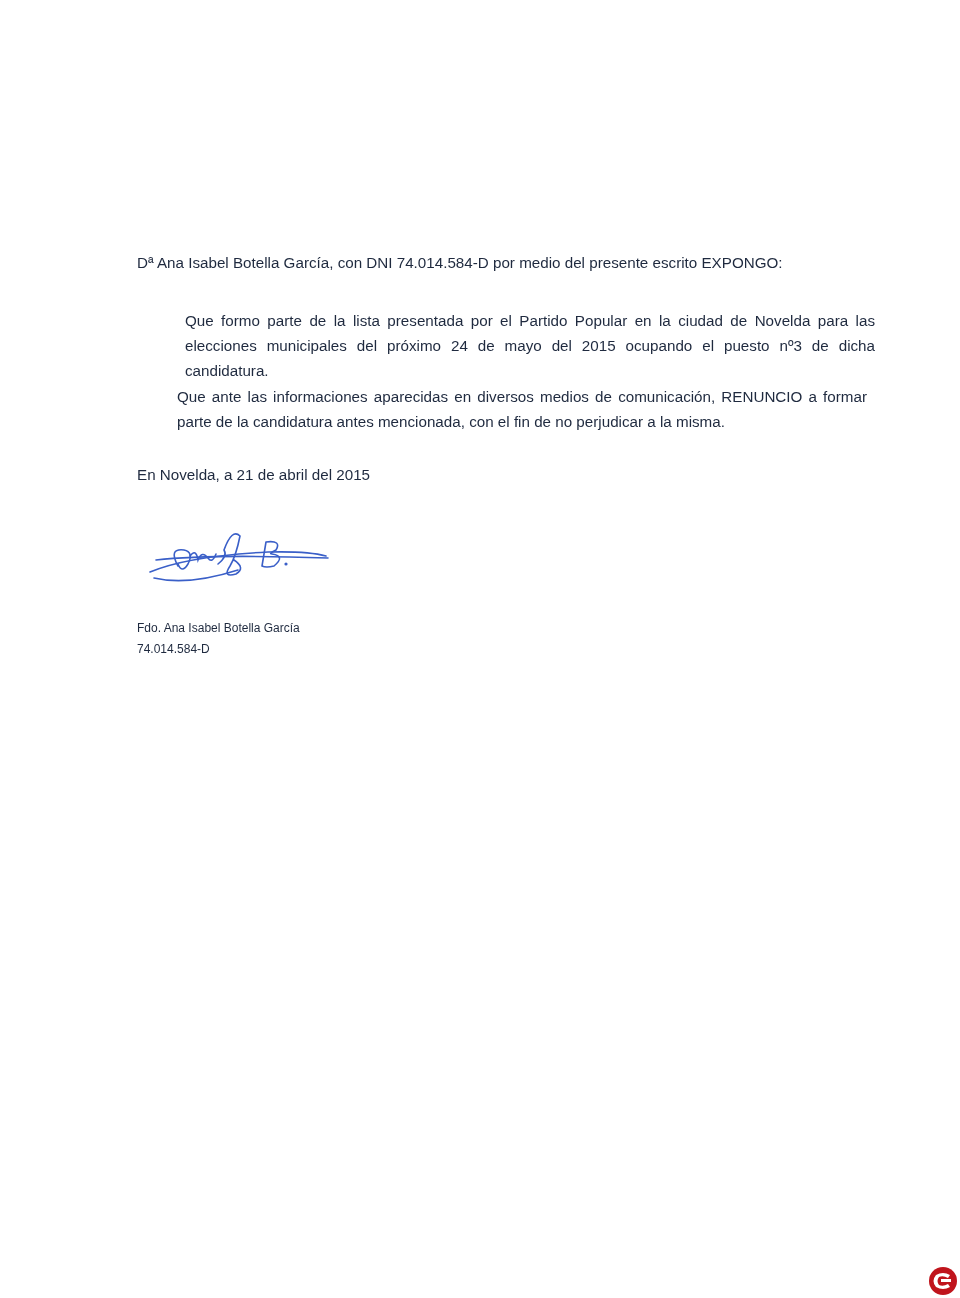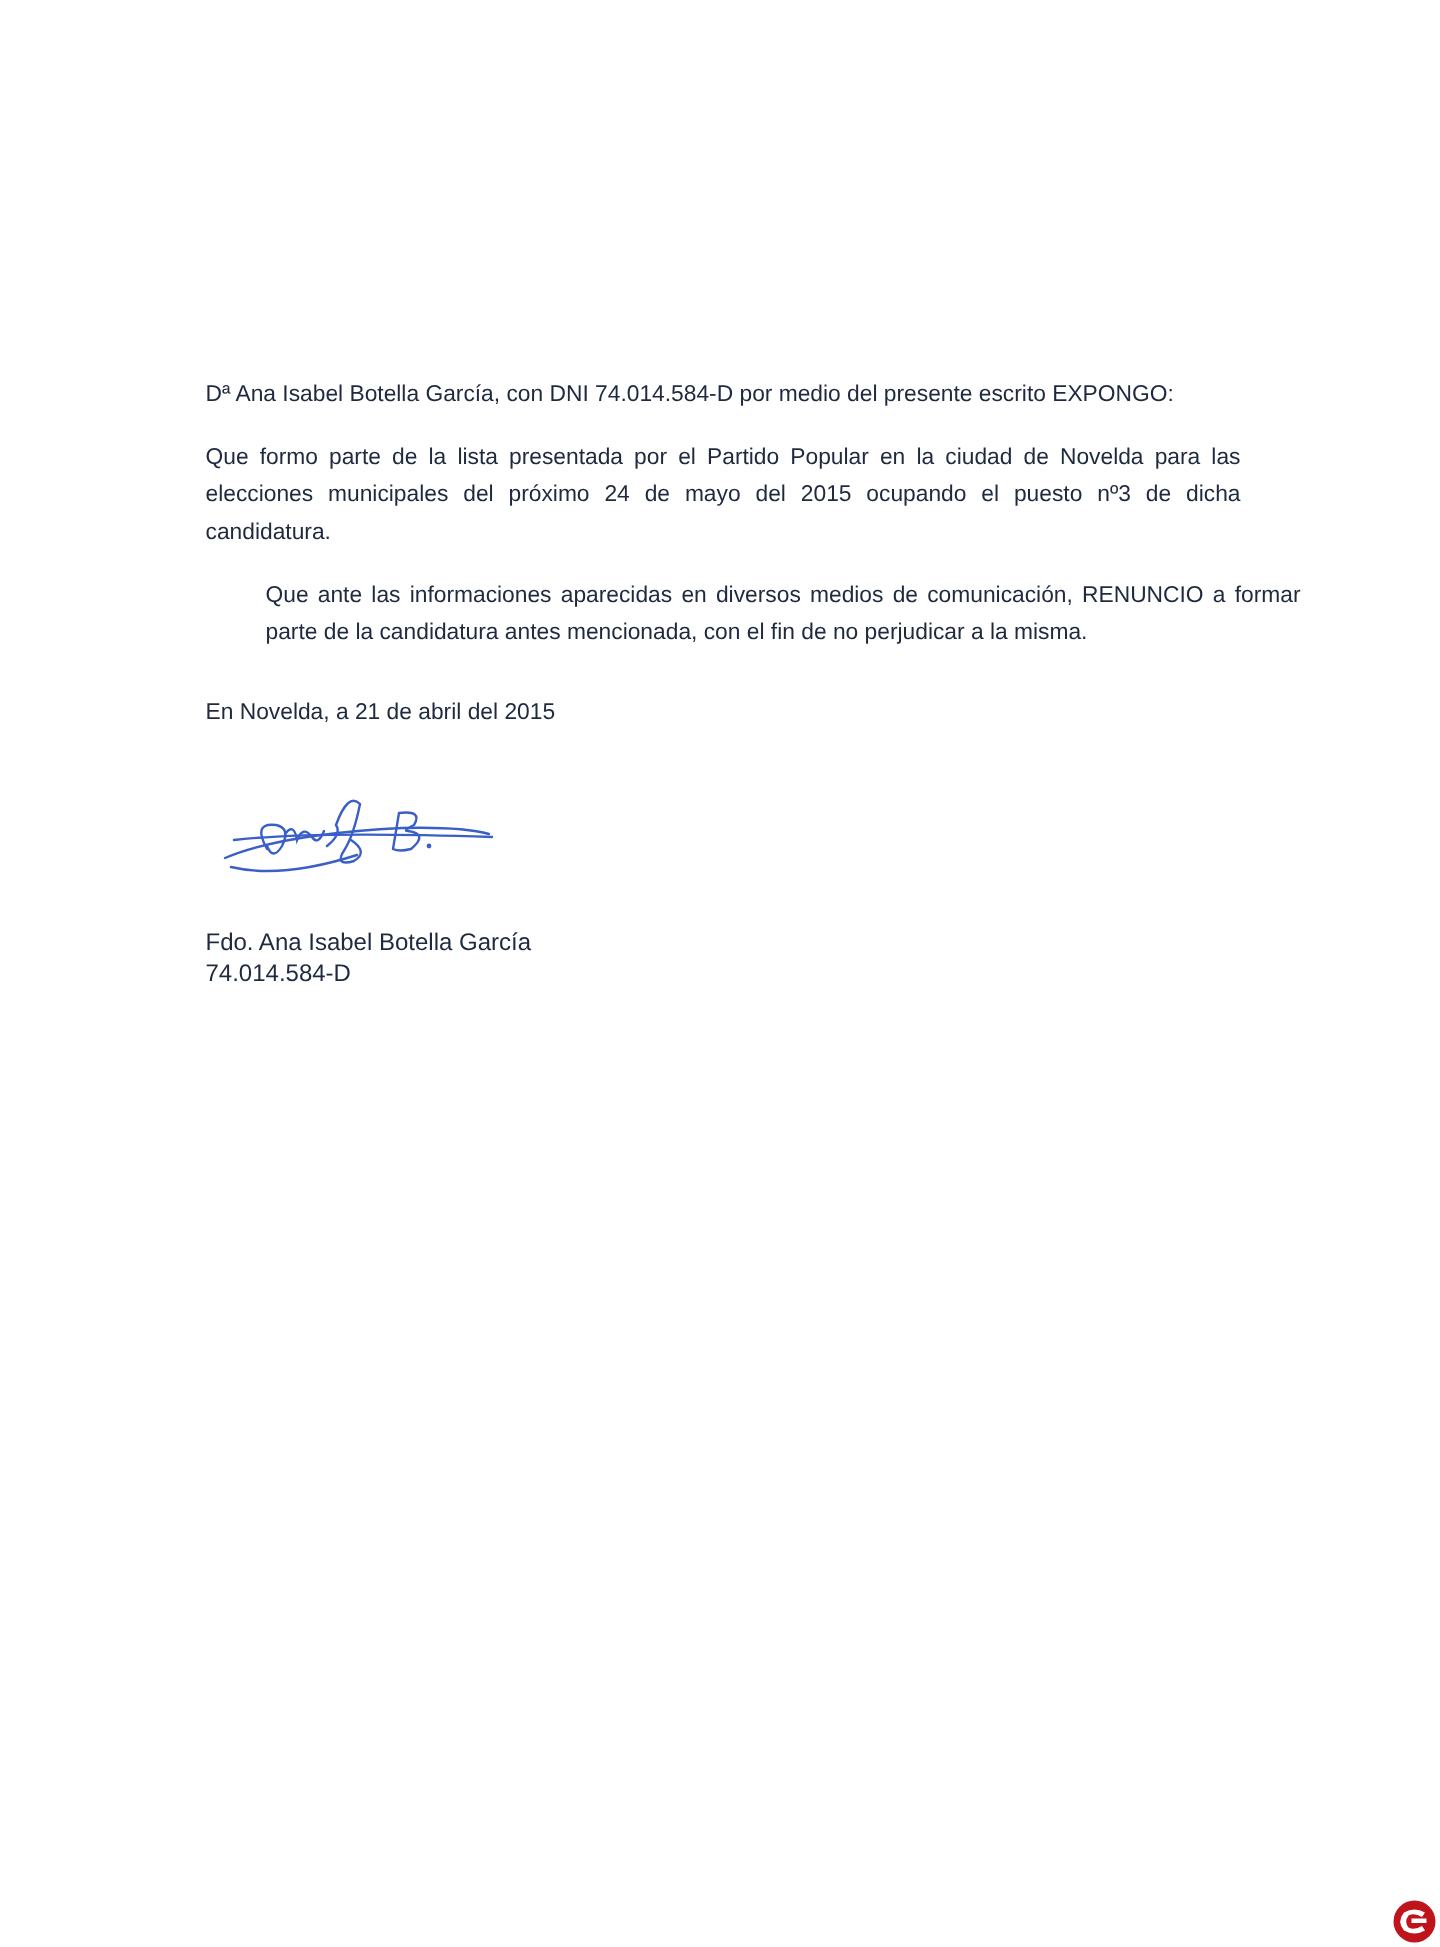--- a/index.html
+++ b/index.html
@@ -3,25 +3,25 @@
 <meta charset="utf-8">
 <style>
   html, body { margin:0; padding:0; }
   body {
     width:960px; height:1298px; background:#ffffff; position:relative; overflow:hidden;
     font-family:"Liberation Sans", "DejaVu Sans", sans-serif; color:#1f2a3f;
   }
   .page { position:absolute; left:0; top:0; width:960px; height:1298px; }
   .para { position:absolute; left:137px; width:690px; font-size:15.2px; line-height:25px; text-align:justify; }
   .p1 { top:250px; }
-  .p2 { top:292px; }
+  .p2 { top:308px;margin-left:48px; }
   .p3 { top:384px;margin-left:40px; }
   .date { position:absolute; left:137px; top:466px; font-size:15.2px; }
   .signature { position:absolute; left:148px; top:526px; width:185px; height:60px; }
-  .fdo { position:absolute; left:137px; top:618px; font-size:16px; line-height:21px; }
+  .fdo { position:absolute; left:137px; top:618px; font-size:12px; line-height:21px; }
   .logo { position:absolute; left:928px; top:1266px; width:30px; height:30px; }
   .justify-last { text-align-last:left; }
 </style>
 </head>
 <body>
 
 <div class="page">
   <div class="para p1">Dª Ana Isabel Botella García, con DNI 74.014.584-D por medio del presente escrito EXPONGO:</div>
   <div class="para p2 justify-last">Que formo parte de la lista presentada por el Partido Popular en la ciudad de Novelda para las elecciones municipales del próximo 24 de mayo del 2015 ocupando el puesto nº3 de dicha candidatura.</div>
   <div class="para p3 justify-last">Que ante las informaciones aparecidas en diversos medios de comunicación, RENUNCIO a formar parte de la candidatura antes mencionada, con el fin de no perjudicar a la misma.</div>

